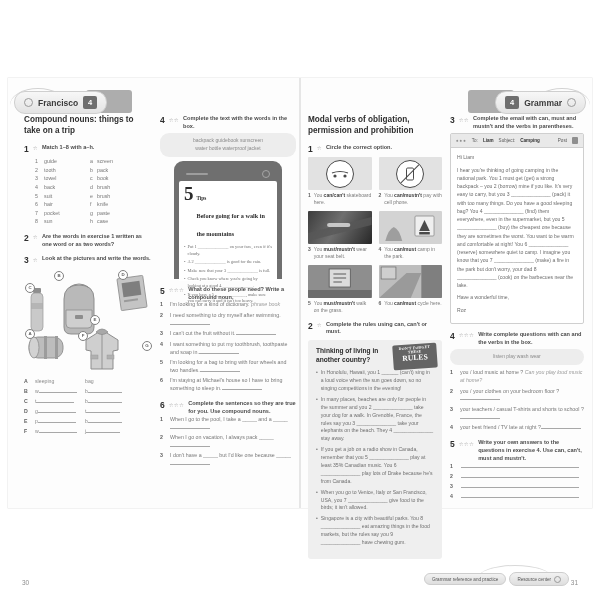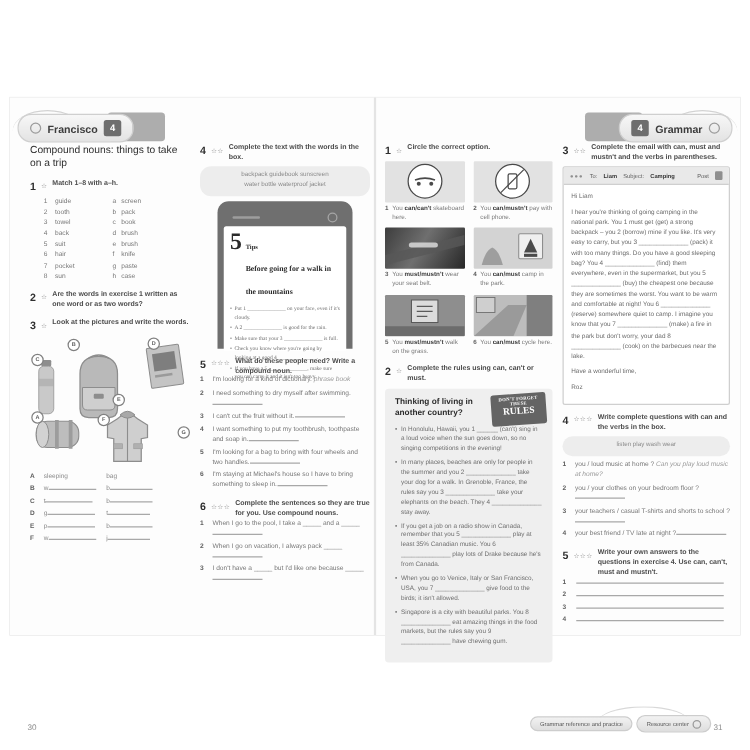--- a/index.html
+++ b/index.html
@@ -28,21 +28,21 @@
   .tabarc.l{left:10px;}
   .tabarc.r{right:10px;}
 
   
   .col{position:absolute;top:115px;}
   .c1{left:24px;width:128px;}
   .c2{left:160px;width:136px;}
   .c3{left:308px;width:134px;}
   .c4{left:450px;width:134px;}
 
-  h2.sec{font-size:8.2px;font-weight:normal;color:#2f2f2f;margin:0 0 7px 0;line-height:1.32;}
+  h2.sec{font-size:8.2px;font-weight:bold;color:#2f2f2f;margin:0 0 7px 0;line-height:1.32;}
 
   .ex{margin-bottom:7px;}
   .exhead{display:flex;gap:4px;align-items:flex-start;}
   .exnum{font-size:8.5px;font-weight:bold;color:#2f2f2f;flex:0 0 auto;line-height:1.25;}
   .stars{font-size:5.4px;color:#8d8d8d;letter-spacing:.3px;flex:0 0 auto;padding-top:1.5px;}
   .exins{font-size:5.6px;color:#4b4b4b;line-height:1.38;font-weight:bold;}
   .exbody{margin-top:3px;padding-left:11px;}
 
   .mrow{display:flex;font-size:5.3px;color:#787878;line-height:1.62;}
   .mrow .n{width:9px;flex:0 0 auto;}
@@ -412,20 +412,21 @@
           </div>
           <div class="li">
             <span class="n">3</span>
             <span class="t">I don't have a _____ but I'd like one because _____<span class="blank" style="width:40px;"></span></span>
           </div>
         </div>
     </div>
   </div>
 
   <div class="col c3">
+    <h2 class="sec">Modal verbs of obligation, permission and prohibition</h2>
 
     <div class="ex">
       <div class="exhead">
         <span class="exnum">1</span>
         <span class="stars">☆</span>
         <span class="exins">Circle the correct option.</span>
       </div>
 
       <div class="imggrid">
         <div class="cell">

